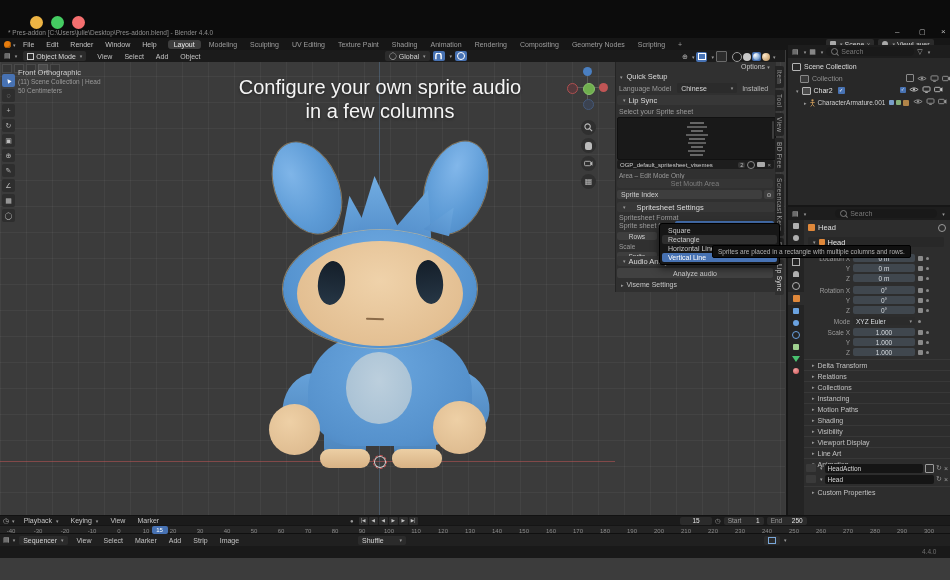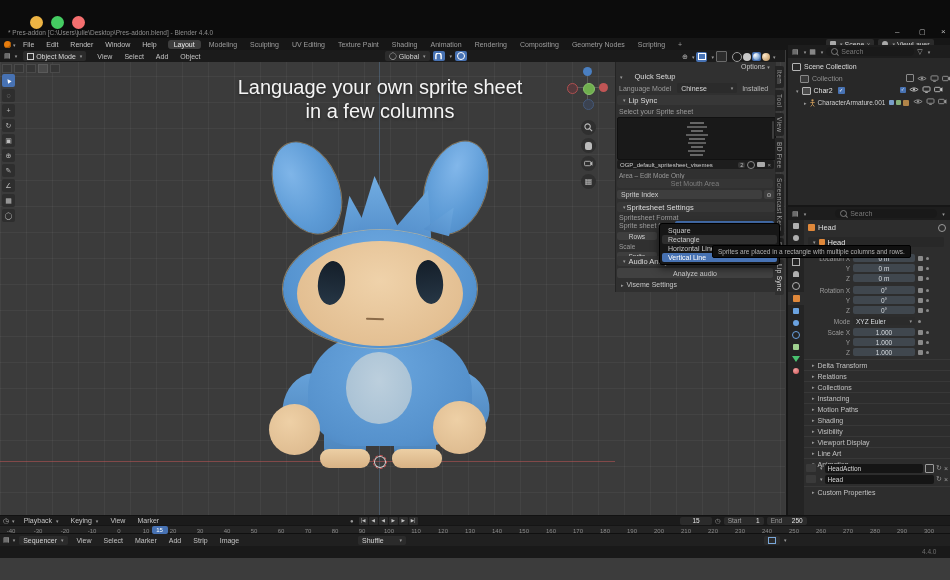--- a/index.html
+++ b/index.html
@@ -160,23 +160,28 @@
       <div style="width:8px;height:7px;background:#353535;border:1px solid #4a4a4a"></div>
       <div style="width:8px;height:7px;background:#353535;border:1px solid #4a4a4a"></div>
       <div style="width:8px;height:7px;background:#353535;border:1px solid #4a4a4a"></div>
       <div style="width:8px;height:7px;background:#4a4a4a;border:1px solid #5a5a5a"></div>
       <div style="width:8px;height:7px;background:#353535;border:1px solid #4a4a4a"></div>
     </div>
 
     <div class="ab" style="left:379px;top:12px;width:1px;height:453px;background:rgba(95,130,165,.4)"></div>
     <div class="ab" style="left:0;top:411px;width:615px;height:1px;background:rgba(190,85,85,.55)"></div>
 
+    <div class="ab" style="left:18px;top:18px;line-height:9px">
+      <div class="t75" style="color:#cdcdcd">Front Orthographic</div>
+      <div class="t65 g">(11) Scene Collection | Head</div>
+      <div class="t65 g">50 Centimeters</div>
+    </div>
 
     <div class="ab" style="left:130px;top:25px;width:500px;text-align:center;color:#f4f4f4;font-size:20px;line-height:24px;text-shadow:0 1px 3px rgba(0,0,0,.45)">
-      <div>Language your own sprite sheet</div>
+      <div>Configure your own sprite audio</div>
       <div>in a few columns</div>
     </div>
 
     <div class="ab" style="left:2px;top:24px">
       <div class="toolbtn active">
           <span style="display:inline-block;transform:rotate(-35deg)">▲</span>
         </div>
       <div class="toolbtn">
           <span>◌</span>
         </div>
@@ -274,21 +279,21 @@
     </div>
 
     <div class="ab dot" style="left:373px;top:405px;width:12px;height:12px;border:1.5px dashed #cf5555;box-shadow:inset 0 0 0 1px rgba(255,255,255,.75)"></div>
   </div>
 
   <div class="ab" style="left:615px;top:62px;width:160px;height:230px;background:rgba(48,48,48,.97);border-left:1px solid #242424">
     <div class="ab f" style="left:125px;top:1px;font-size:7px;color:#c6c6c6">
       <span>Options</span>
       <span class="caret">▾</span>
     </div>
-    <div class="ab f" style="left:2px;top:10px;font-size:7.5px;color:#dcdcdc;gap:12px">
+    <div class="ab f" style="left:2px;top:10px;font-size:7.5px;color:#dcdcdc;gap:4px">
       <span class="caret">▾</span>
       <span>Quick Setup</span>
     </div>
     <div class="ab f" style="left:3px;top:21px;width:155px;font-size:7px">
       <span class="g">Language Model</span>
       <div class="chip" style="margin-left:6px;width:52px;justify-content:space-between">
         <span style="color:#d8d8d8">Chinese</span>
         <span class="caret">▾</span>
       </div>
       <span style="margin-left:5px;color:#b9b9b9">Installed</span>
@@ -324,21 +329,21 @@
       <span>Set Mouth Area</span>
     </div>
     <div class="ab f" style="left:1px;top:128px;width:157px;gap:2px">
       <div class="pbtn" style="flex:1;height:9px;justify-content:flex-start;padding-left:4px;font-size:7px;background:#3e3e3e">
         <span>Sprite Index</span>
       </div>
       <div class="pbtn" style="width:10px;height:9px;background:#3e3e3e;font-size:6px">
         <span>⊙</span>
       </div>
     </div>
-    <div class="ab secthdr" style="left:1px;top:140px;width:150px;gap:1px">
+    <div class="ab secthdr" style="left:1px;top:140px;width:150px;gap:11px">
       <span class="caret">▾</span>
       <span>Spritesheet Settings</span>
     </div>
     <div class="ab t7 g" style="left:3px;top:152px">Spritesheet Format</div>
     <div class="ab f" style="left:3px;top:159px;width:155px;font-size:7px">
       <span class="g">Sprite sheet for...</span>
       <div class="f" style="margin-left:3px;flex:1;height:9px;background:#4772b3;border-radius:2px;color:#fff;padding:0 3px;justify-content:space-between">
         <span>Vertical Line</span>
         <span class="caret" style="color:#dce6f2">▾</span>
       </div>

